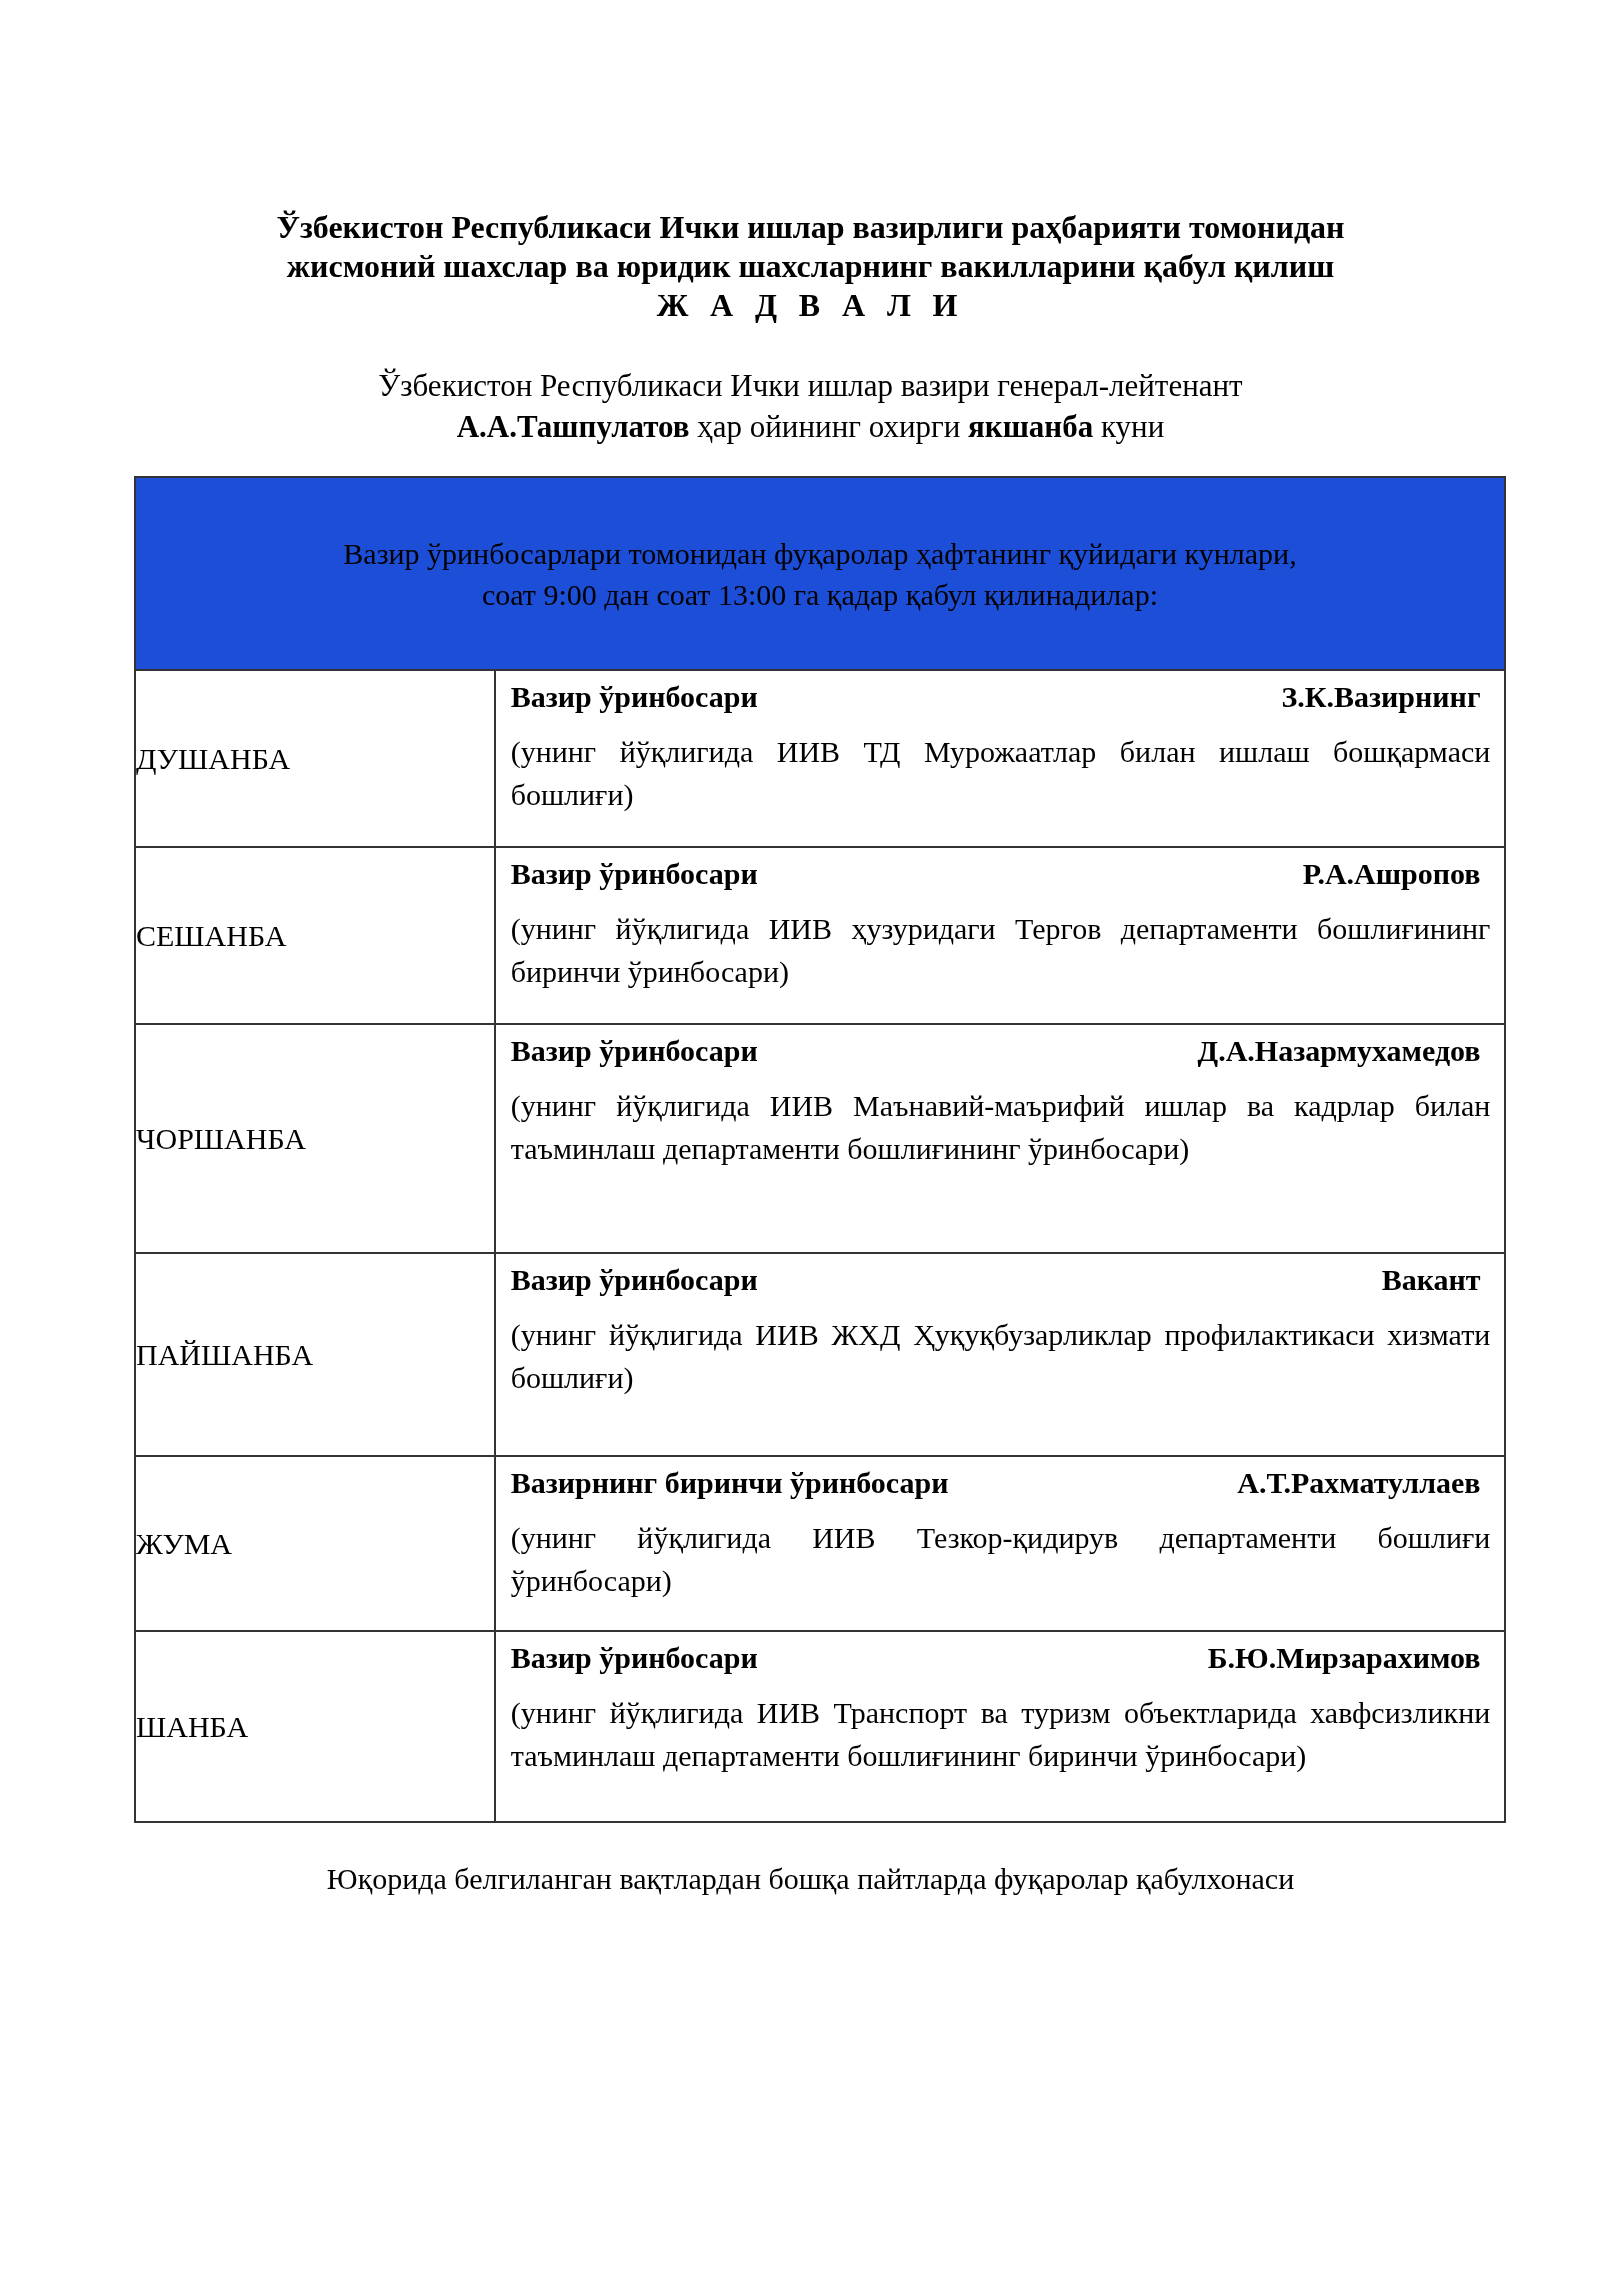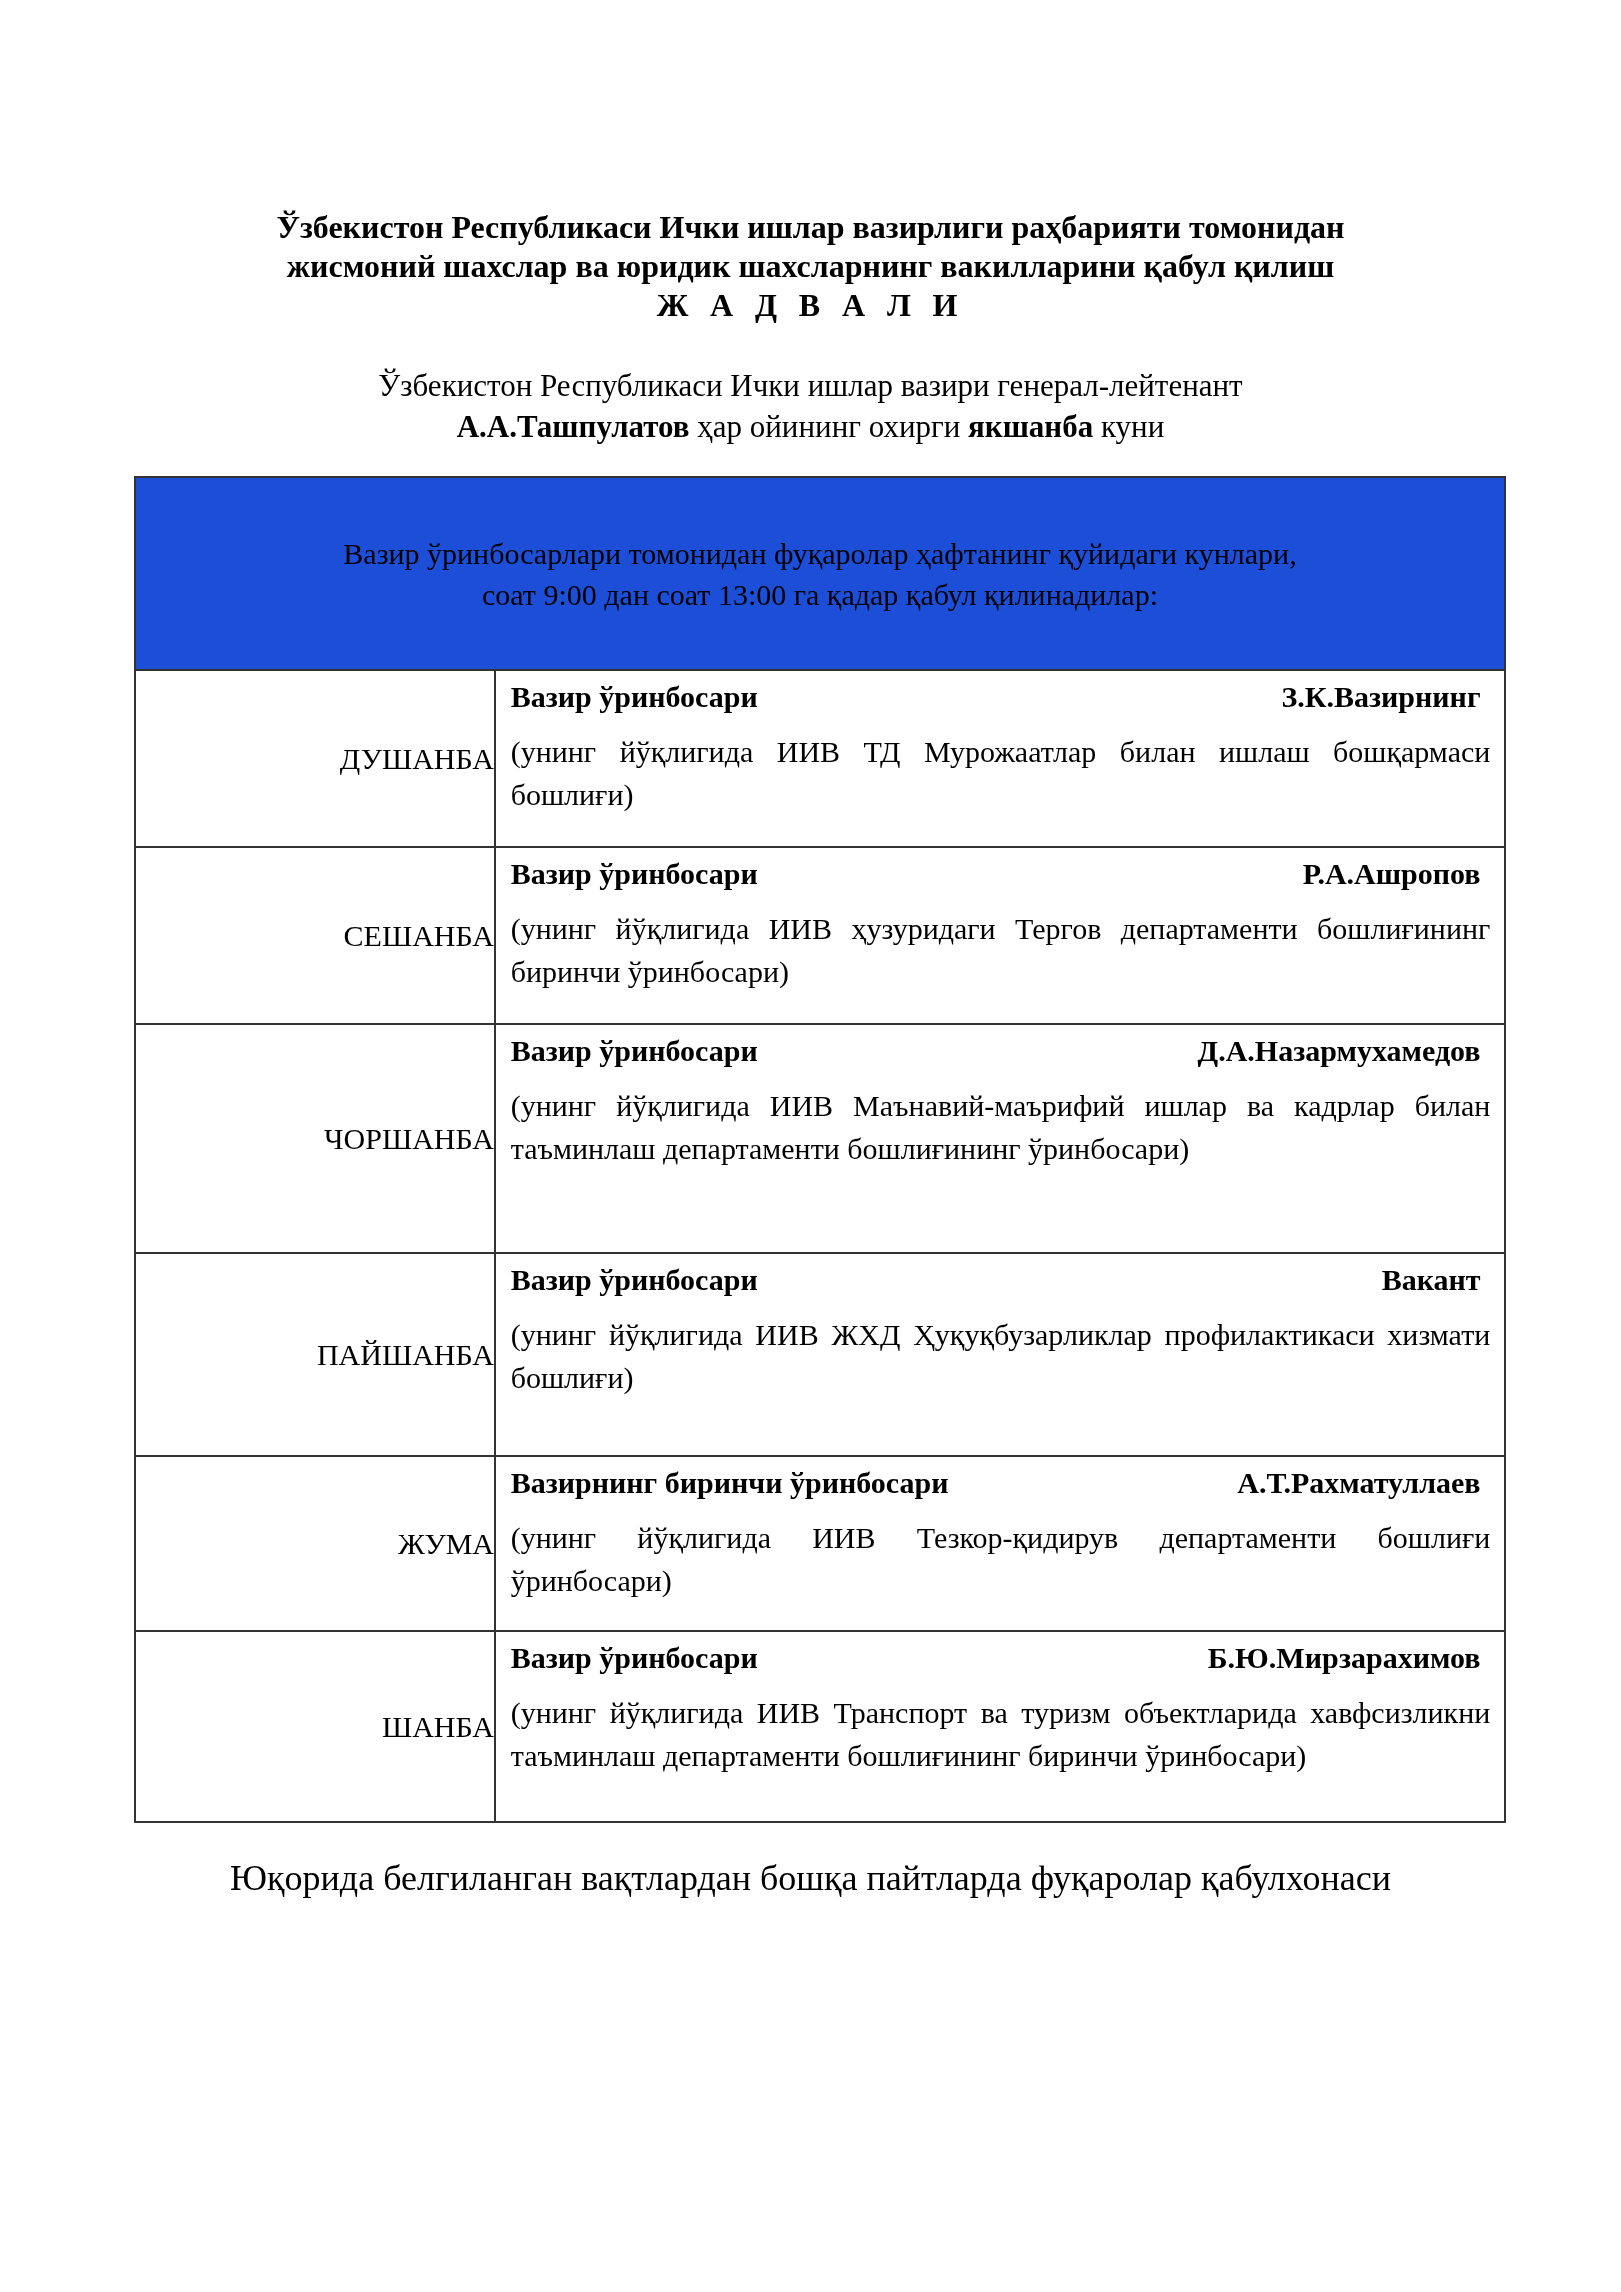--- a/index.html
+++ b/index.html
@@ -53,21 +53,21 @@
   }
   .header-cell {
     background: #1d4ed8;
     text-align: center;
     height: 191px;
     line-height: 41px;
     padding: 0 39px;
   }
   .day-cell {
     width: 358px;
-    text-align: right;
+    text-align: left;
     padding: 0;
   }
   .info-cell {
     padding: 3.9px 13.7px 9.8px 14.7px;
     vertical-align: top !important;
   }
   .role-line {
     display: flex;
     justify-content: space-between;
     font-weight: bold;
@@ -78,21 +78,21 @@
   .desc {
     text-align: justify;
     line-height: 43px;
   }
   .footer-block {
     position: absolute;
     left: 0;
     top: 1857px;
     width: 1621px;
     text-align: center;
-    font-size: 36px;
+    font-size: 30px;
     line-height: 43px;
   }
 </style>
 </head>
 <body>
 
 <div class="title-block">
   <div>Ўзбекистон Республикаси Ички ишлар вазирлиги раҳбарияти томонидан</div>
   <div>жисмоний шахслар ва юридик шахсларнинг вакилларини қабул қилиш</div>
   <div class="spaced">Ж А Д В А Л И</div>

